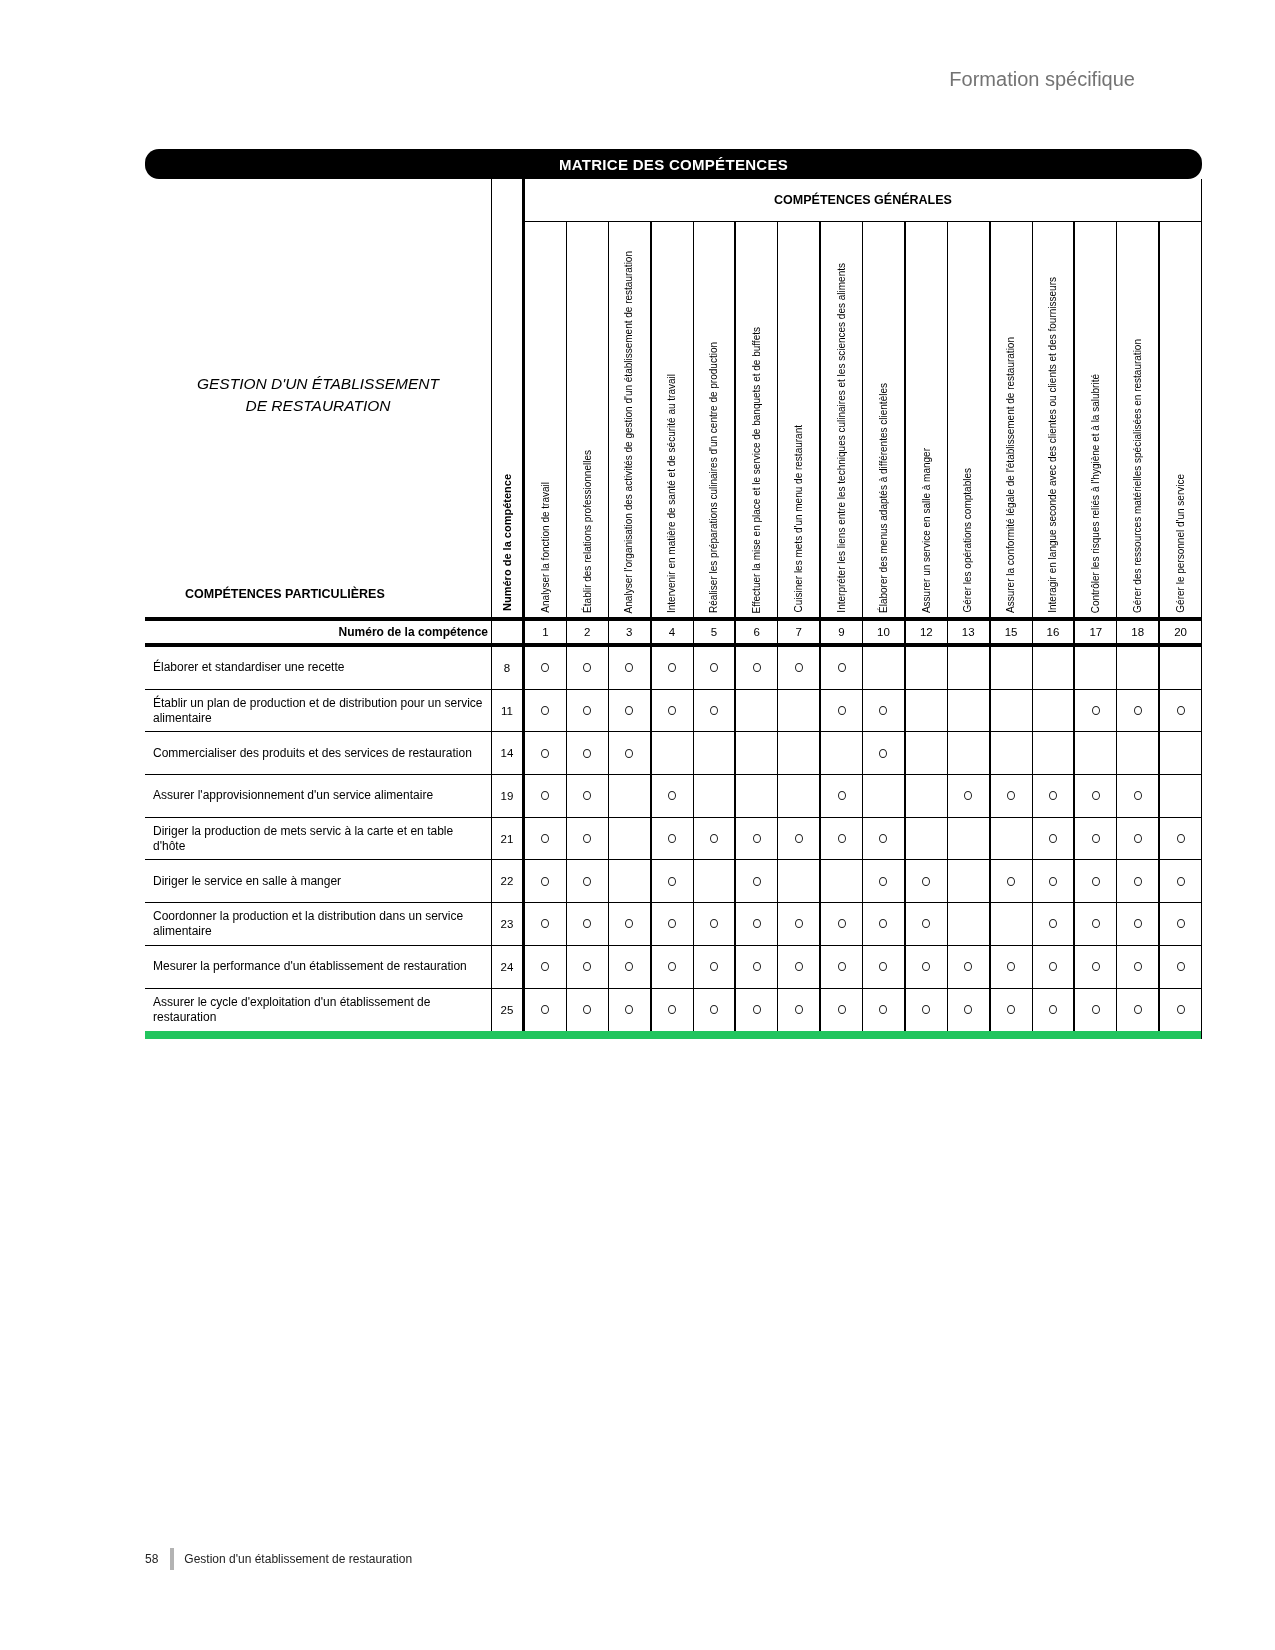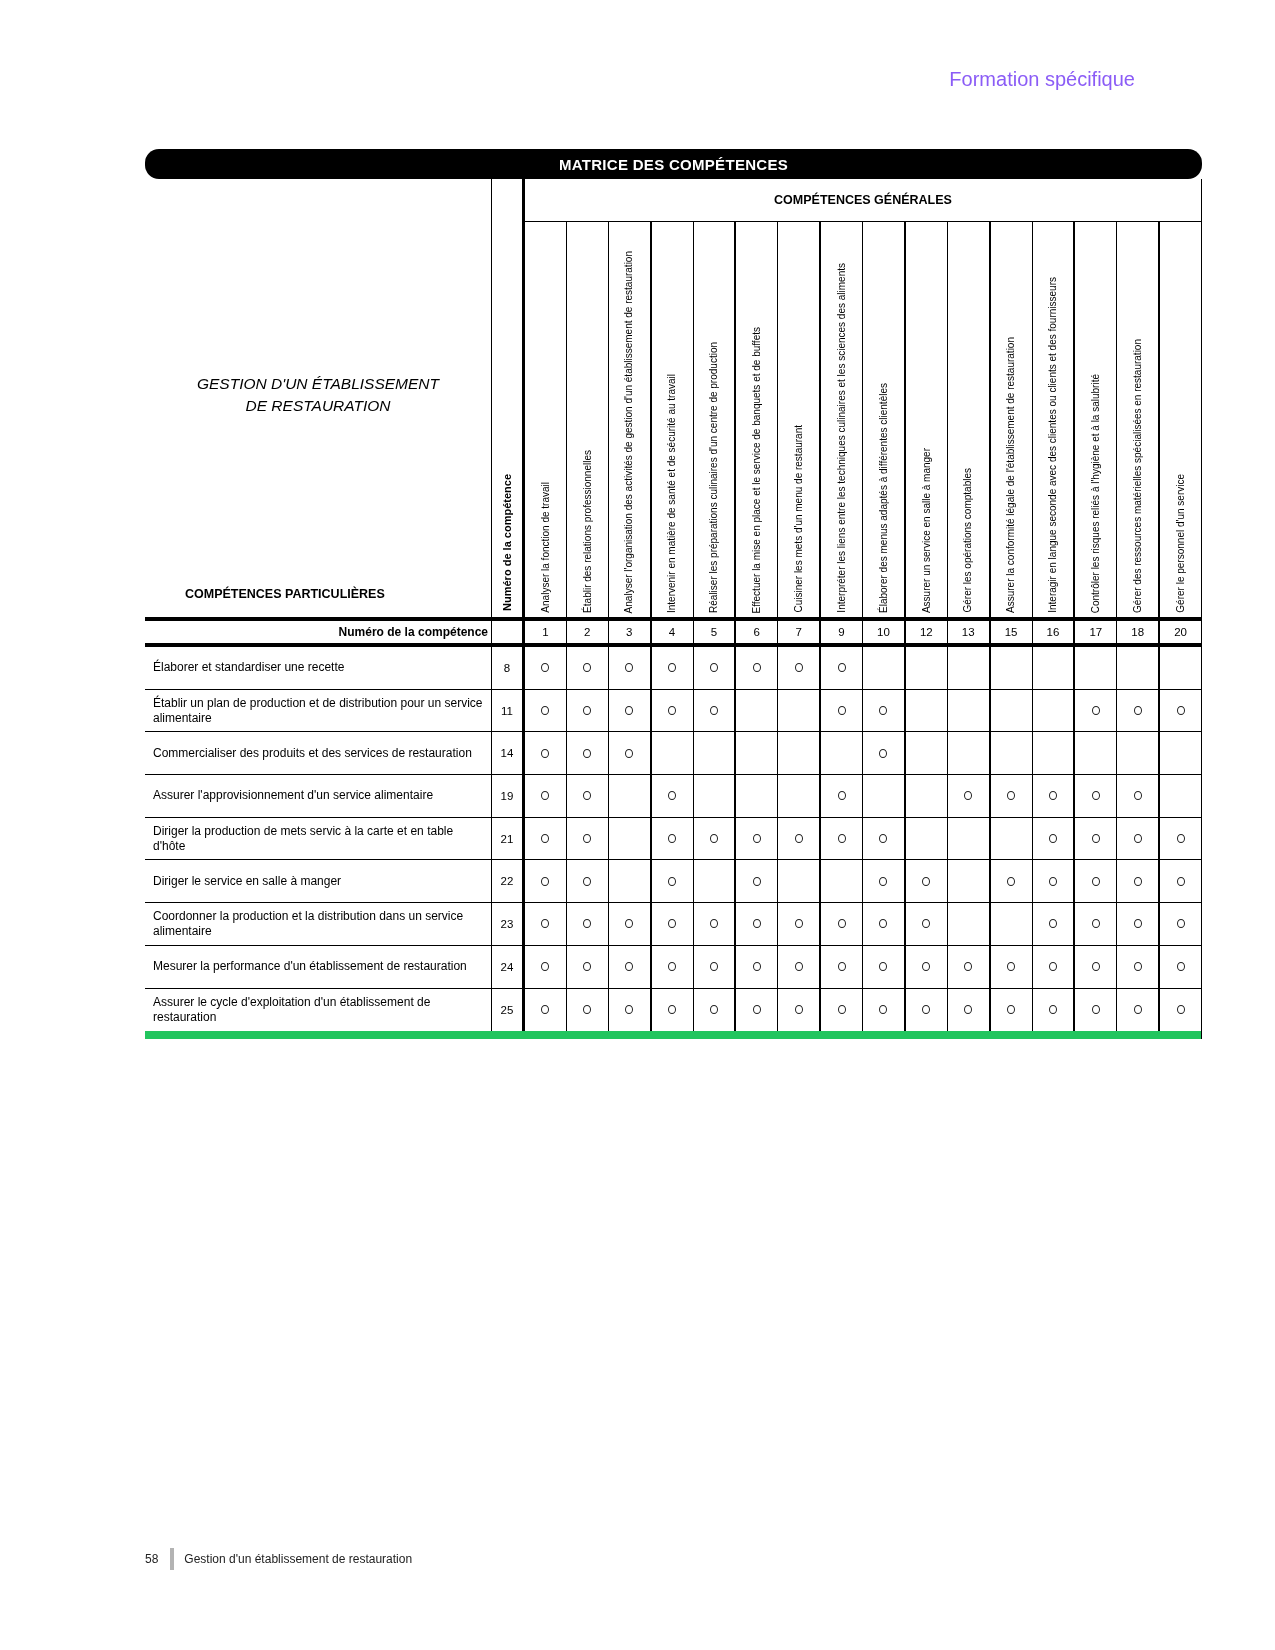--- a/index.html
+++ b/index.html
@@ -1,20 +1,20 @@
 <!DOCTYPE html>
 <html><head>
 <meta charset="utf-8">
 <style>
   html,body{margin:0;padding:0;background:#e8e8e8;}
   .page{position:relative;width:1275px;height:1650px;background:#ffffff;margin:0 auto;
         font-family:"Liberation Sans", sans-serif;color:#000;}
   *{box-sizing:border-box;}
 
-  .fs-header{position:absolute;top:68px;right:140px;font-size:20px;color:#8b5cf6;}
+  .fs-header{position:absolute;top:68px;right:140px;font-size:20px;color:#737373;}
 
   .matrix-table{position:absolute;left:145px;top:149px;width:1057px;}
   .banner{height:30px;background:#000;color:#fff;font-weight:bold;font-size:15px;
           letter-spacing:.3px;display:flex;align-items:center;justify-content:center;border-radius:14px;}
 
   .below-banner{border-right:1.5px solid #000;}
 
   .header-row{display:flex;height:438px;}
   .left-panel{width:346px;position:relative;}
   .program-title{position:absolute;top:194px;left:0;width:100%;text-align:center;

